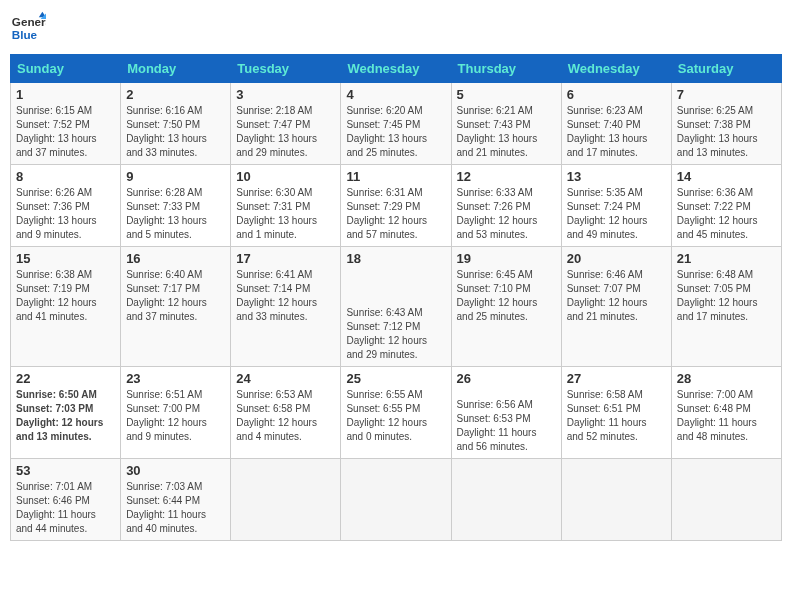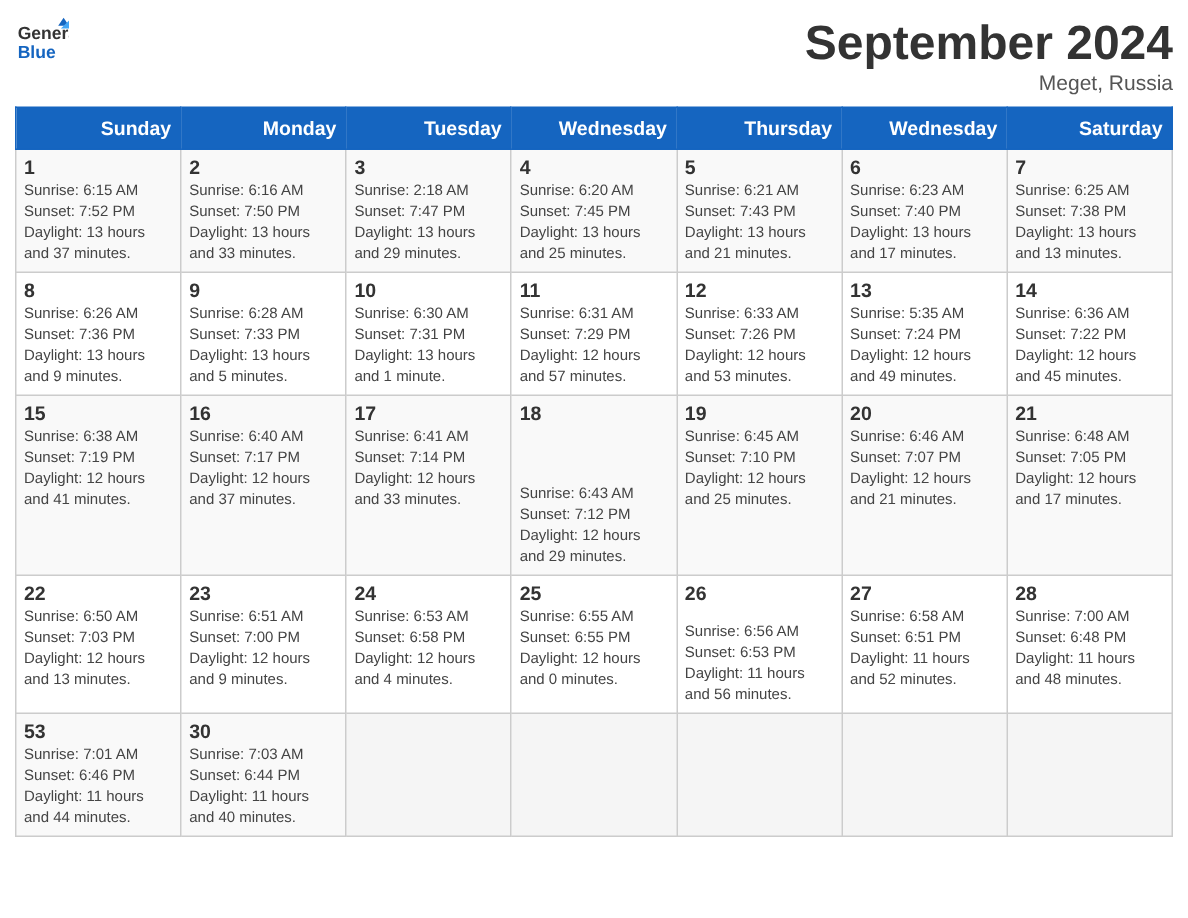--- a/index.html
+++ b/index.html
@@ -37,22 +37,22 @@
       font-size: 14px;
       color: #555;
     }
     table {
       width: 100%;
       border-collapse: collapse;
       font-size: 11px;
     }
     thead tr th {
       background-color: #1565c0;
-      color: #ffffff;
-      text-align: right;
+      color: #5eead4;
+      text-align: left;
       padding: 6px 6px;
       font-size: 13px;
       font-weight: bold;
       border: 1px solid #1565c0;
     }
     tbody tr td {
       border: 1px solid #ccc;
       vertical-align: top;
       padding: 4px 5px;
       width: calc(100% / 7);
@@ -82,24 +82,20 @@
 <body>
 
 <div class="header-row">
   <div class="logo">
     <svg class="logo-icon" viewBox="0 0 40 40">
       <text x="2" y="18" font-size="13" font-weight="bold" fill="#333">General</text>
       <text x="2" y="32" font-size="13" font-weight="bold" fill="#1565c0">Blue</text>
       <polygon points="32,8 40,8 36,2" fill="#1565c0"></polygon>
       <polygon points="34,10 40,10 40,4" fill="#42a5f5"></polygon>
     </svg>
-  </div>
-  <div class="title-block">
-    <div class="calendar-title">September 2024</div>
-    <div class="calendar-subtitle">Meget, Russia</div>
   </div>
 </div>
 
 <table>
   <thead>
     <tr>
 
     <th>Sunday</th>
         <th>Monday</th>
         <th>Tuesday</th>
@@ -259,21 +255,21 @@
           <span class="day-num">21</span>
           <div class="day-info" style="white-space: pre-line;">Sunrise: 6:48 AM
 Sunset: 7:05 PM
 Daylight: 12 hours
 and 17 minutes.</div>
         </td>
       </tr>
       <tr>
         <td>
           <span class="day-num">22</span>
-          <div class="day-info" style="white-space: pre-line;">Sunrise: 6:50 AM
+          <div class="day-info" style="white-space: pre-line; font-weight: bold;">Sunrise: 6:50 AM
 Sunset: 7:03 PM
 Daylight: 12 hours
 and 13 minutes.</div>
         </td>
         <td>
           <span class="day-num">23</span>
           <div class="day-info" style="white-space: pre-line;">Sunrise: 6:51 AM
 Sunset: 7:00 PM
 Daylight: 12 hours
 and 9 minutes.</div>

